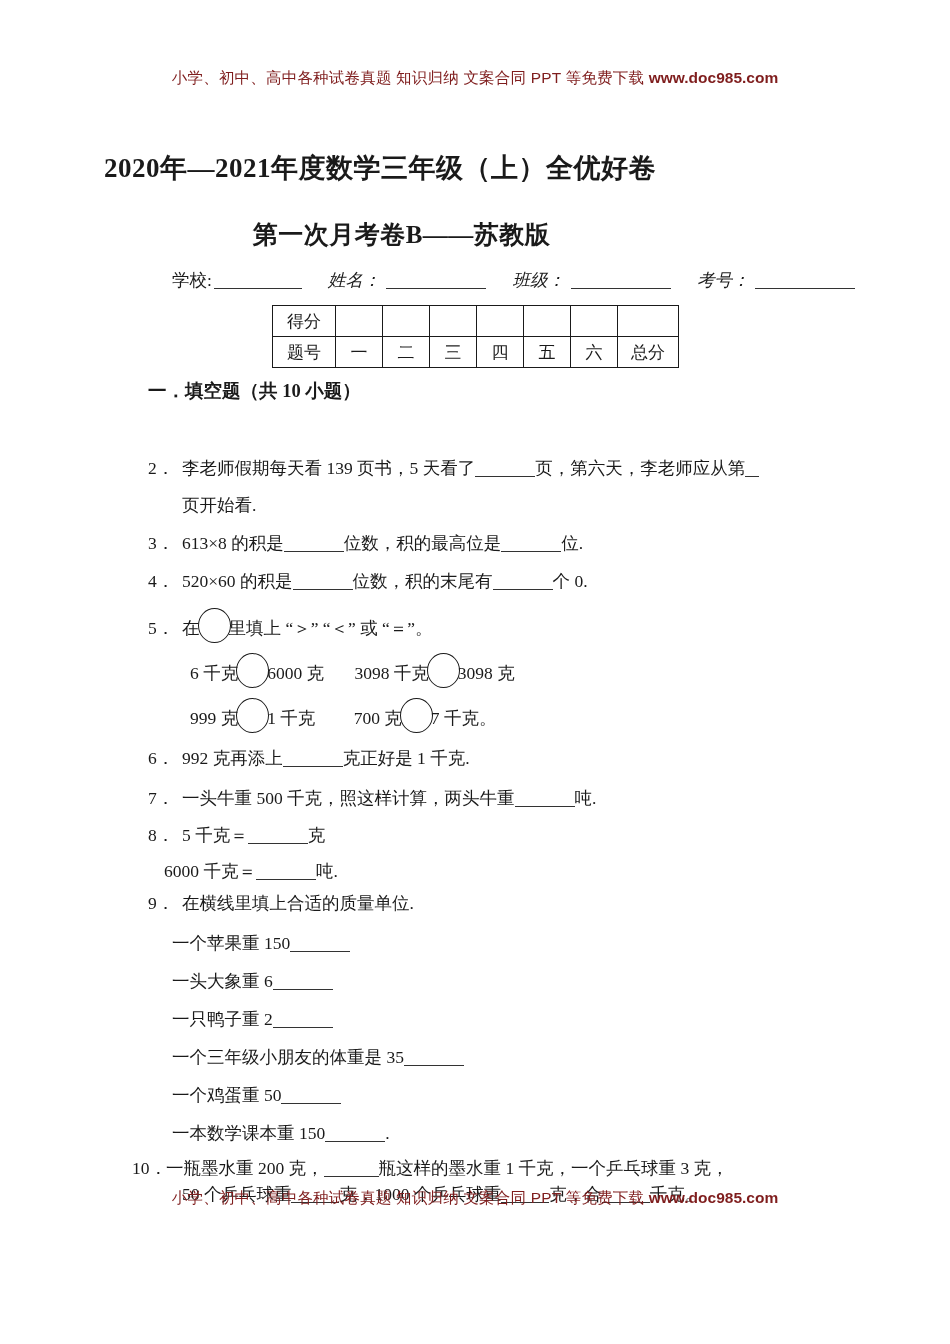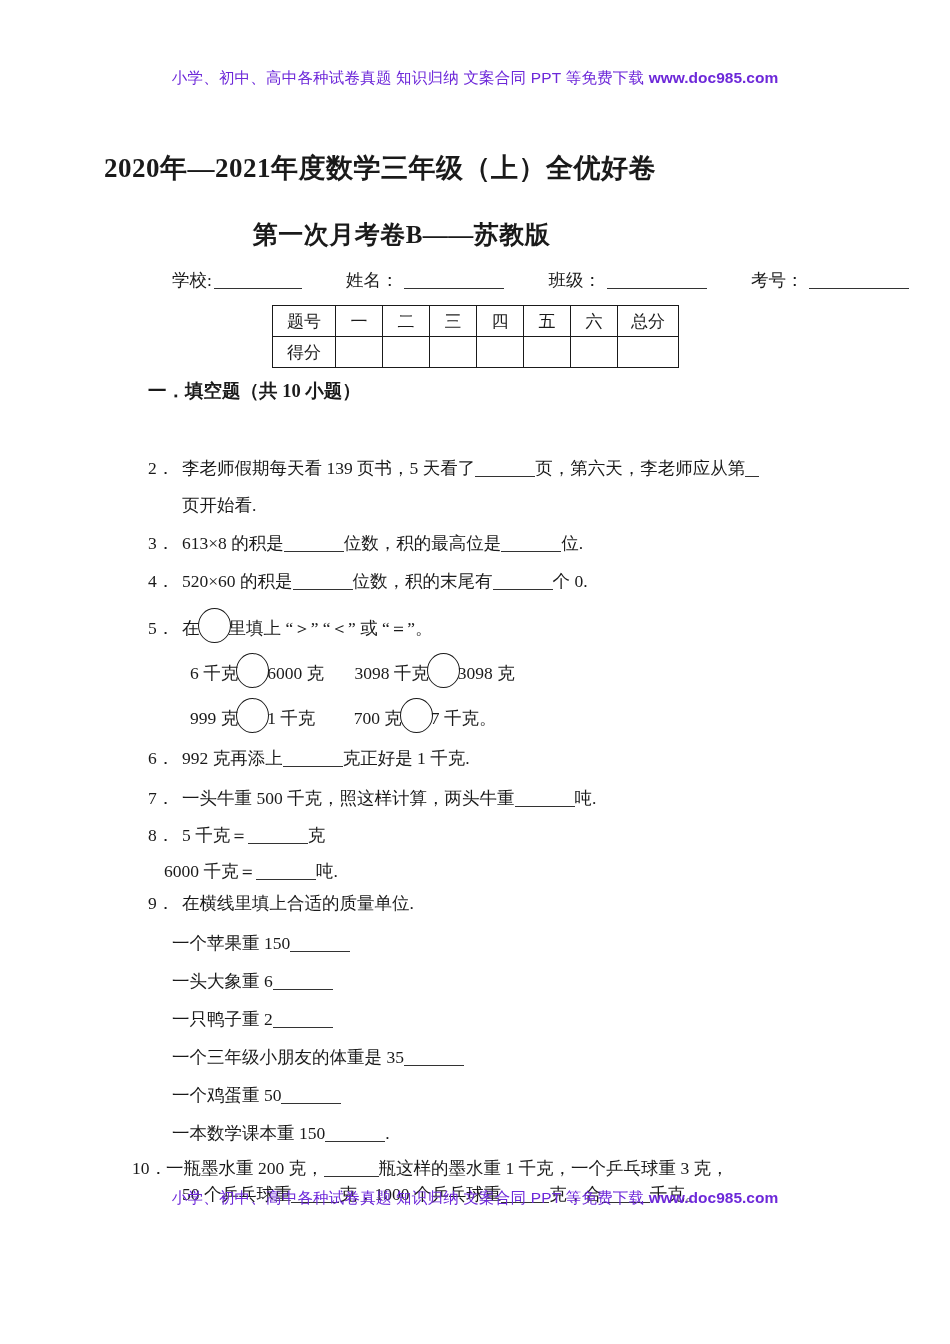--- a/index.html
+++ b/index.html
@@ -23,21 +23,21 @@
   }
 
   
   .promo {
     position: absolute;
     left: 0;
     width: 950px;
     text-align: center;
     font-family: "Liberation Sans", "DejaVu Sans", sans-serif;
     font-size: 15.5px;
-    color: #6d28d9;
+    color: #7f1d1d;
     letter-spacing: 0.2px;
     white-space: nowrap;
   }
   .promo-top { top: 68px; }
   .promo-bottom { top: 1188px; }
   .promo .url {
     font-weight: bold;
     letter-spacing: 0;
   }
 
@@ -75,21 +75,21 @@
   .info-line .fld { margin-right: 2px; }
   .blank-line {
     display: inline-block;
     border-bottom: 1px solid #333;
     vertical-align: -3px;
   }
   .bl-school { width: 88px; }
   .bl-name   { width: 100px; margin-left: 4px; }
   .bl-class  { width: 100px; margin-left: 4px; }
   .bl-exam   { width: 100px; margin-left: 4px; }
-  .gap-l { margin-left: 44px; }
+  .gap-l { margin-left: 26px; font-style: italic; }
 
   
   .score-table {
     position: absolute;
     top: 305px;
     left: 272px;
     border-collapse: collapse;
     border: 1.6px solid #1a1a1a;
   }
   .score-table td {
@@ -167,40 +167,40 @@
 
   <div class="title-1">2020年—2021年度数学三年级（上）全优好卷</div>
   <div class="title-2">第一次月考卷B——苏教版</div>
 
   <div class="info-line">
     <span class="fld">学校:</span><span class="blank-line bl-school"></span><span class="fld gap-l">姓名：</span><span class="blank-line bl-name"></span><span class="fld gap-l">班级：</span><span class="blank-line bl-class"></span><span class="fld gap-l">考号：</span><span class="blank-line bl-exam"></span>
   </div>
 
   <table class="score-table">
     <tbody>
+      <tr>
+        <td class="hdr-cell">得分</td>
+        <td class="num-cell"></td>
+        <td class="num-cell"></td>
+        <td class="num-cell"></td>
+        <td class="num-cell"></td>
+        <td class="num-cell"></td>
+        <td class="num-cell"></td>
+        <td class="total-cell"></td>
+      </tr>
       <tr>
         <td class="hdr-cell">题号</td>
         <td class="num-cell">一</td>
         <td class="num-cell">二</td>
         <td class="num-cell">三</td>
         <td class="num-cell">四</td>
         <td class="num-cell">五</td>
         <td class="num-cell">六</td>
         <td class="total-cell">总分</td>
       </tr>
-      <tr>
-        <td class="hdr-cell">得分</td>
-        <td class="num-cell"></td>
-        <td class="num-cell"></td>
-        <td class="num-cell"></td>
-        <td class="num-cell"></td>
-        <td class="num-cell"></td>
-        <td class="num-cell"></td>
-        <td class="total-cell"></td>
-      </tr>
     </tbody>
   </table>
 
   <div class="section-head">一．填空题（共 10 小题）</div>
 
 
   <div class="q" style="left:148px; top:455px;">
     <span class="num">2．</span><span>李老师假期每天看 139 页书，5 天看了</span><span class="u u-60"></span><span>页，第六天，李老师应从第</span><span class="u u-12"></span>
   </div>
   <div class="sub" style="left:182px; top:492px;">

